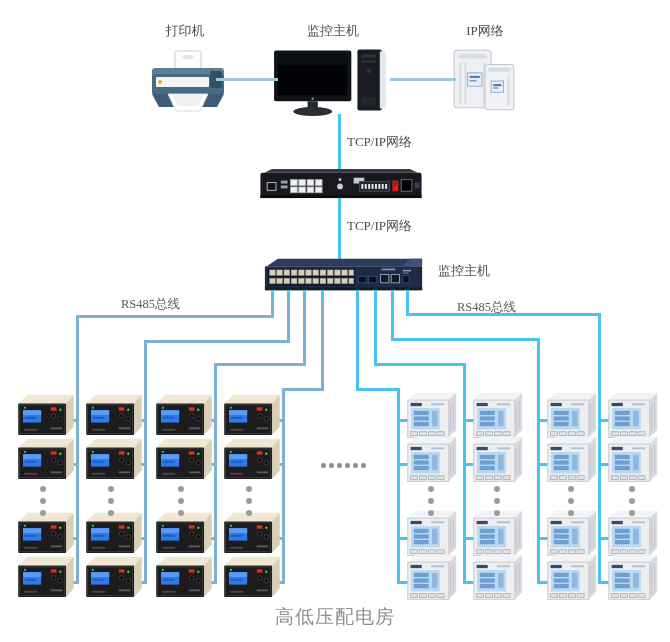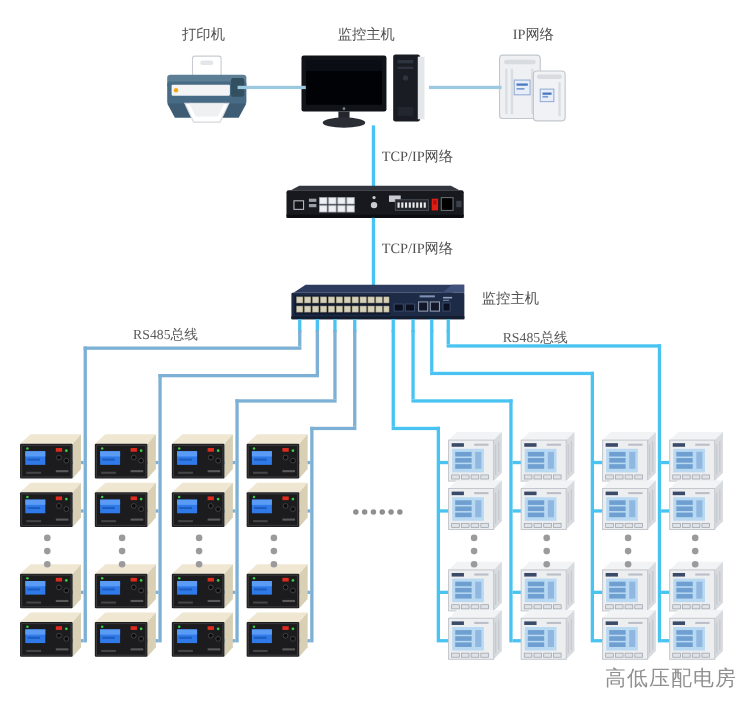--- a/index.html
+++ b/index.html
@@ -11,21 +11,21 @@
   .steel{background:#7cb0d4;}
   .cyan{background:#49c3f2;}
   .toplink{background:#9dc9e0;}
   .lbl{position:absolute;font-size:13px;color:#4f4f4f;white-space:nowrap;font-family:Liberation Serif, serif;}
   .lbl.small{font-size:12.5px;color:#5a5a5a;}
   .dev{position:absolute;}
   .dotcol{position:absolute;display:flex;flex-direction:column;gap:6px;}
   .dotcol i{width:6px;height:6px;border-radius:50%;background:#9b9b9b;}
   .dotrow{position:absolute;display:flex;gap:3px;align-items:center;}
   .dotrow i{width:5px;height:5px;border-radius:50%;background:#8f8f8f;}
-  .footer{position:absolute;left:0;top:604px;width:100%;text-align:right;
+  .footer{position:absolute;left:0;top:604px;width:100%;text-align:center;
           font-size:19px;color:#909090;letter-spacing:1px;}
 </style>
 </head>
 <body>
 
 <div id="canvas">
 
   <svg width="0" height="0" style="position:absolute" aria-hidden="true">
     <defs>
       <symbol id="sym-printer" viewBox="0 0 80 62">

